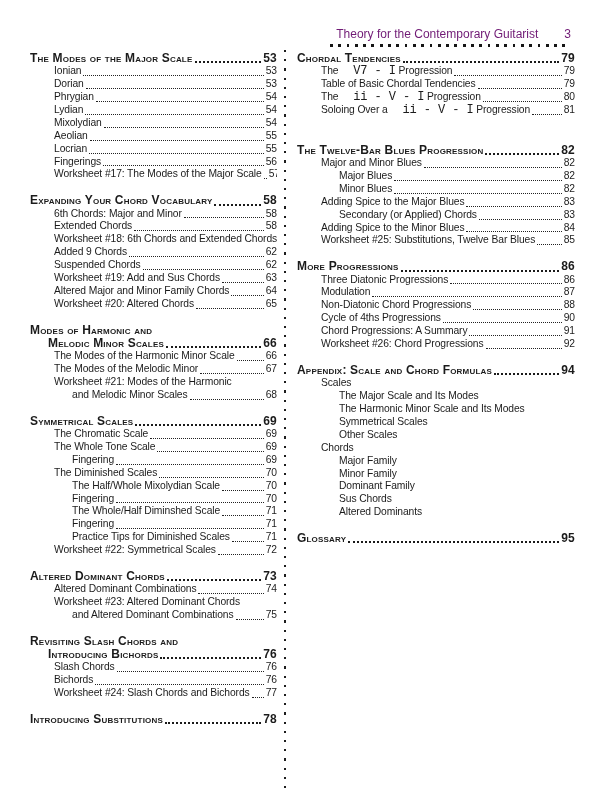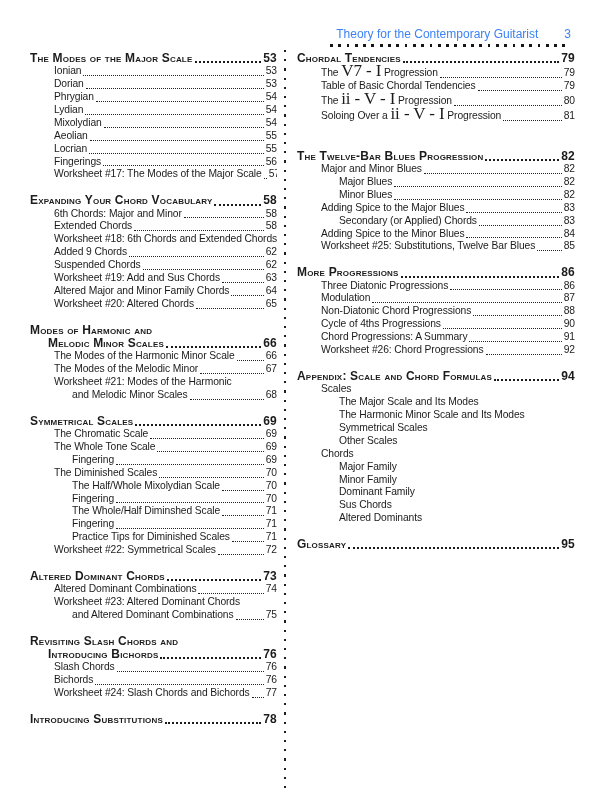--- a/index.html
+++ b/index.html
@@ -8,21 +8,21 @@
     width:600px;height:800px;
     background:#ffffff;
     font-family:"Liberation Sans",sans-serif;
     color:#1b1b1b;
     overflow:hidden;
   }
   
   .header{
     position:absolute;top:27px;left:330px;width:241px;
     display:flex;justify-content:flex-end;align-items:baseline;gap:26px;
-    font-size:12px;color:#3b82f6;
+    font-size:12px;color:#701a75;
   }
   .header .hdr-page{font-size:12px;}
   .hdr-dots{
     position:absolute;top:44px;left:330px;width:241px;height:3px;
     background:repeating-linear-gradient(90deg,#151515 0 2.7px,transparent 2.7px 8.3px);
   }
   
   .vdivider{
     position:absolute;left:284px;top:50px;width:2px;height:738px;
     background:repeating-linear-gradient(180deg,#1d1d1d 0 2.2px,transparent 2.2px 9.2px);
@@ -47,21 +47,21 @@
   .pnum{flex:0 0 auto;margin-left:1px;}
   .row.heading,.row.heading-cont{
     font-weight:bold;font-variant:small-caps;
     font-size:12px;letter-spacing:0.2px;line-height:13.2px;
   }
   .row.heading .leader,.row.heading-cont .leader{border-bottom:2px dotted #1a1a1a;margin-bottom:2px;}
   .row.heading-cont{padding-left:18px;}
   .row.indent-1{padding-left:24px;}
   .row.indent-2{padding-left:42px;}
   .row.italic .title{}
-  .serif{font-family:Liberation Serif, serif;font-size:17px;}
+  .serif{font-family:Liberation Mono, monospace;font-size:12px;margin-left:12px;}
 </style>
 </head>
 <body>
 
 <div class="page">
 
   <div class="header">
     <span class="hdr-title">Theory for the Contemporary Guitarist</span>
     <span class="hdr-page">3</span>
   </div>

